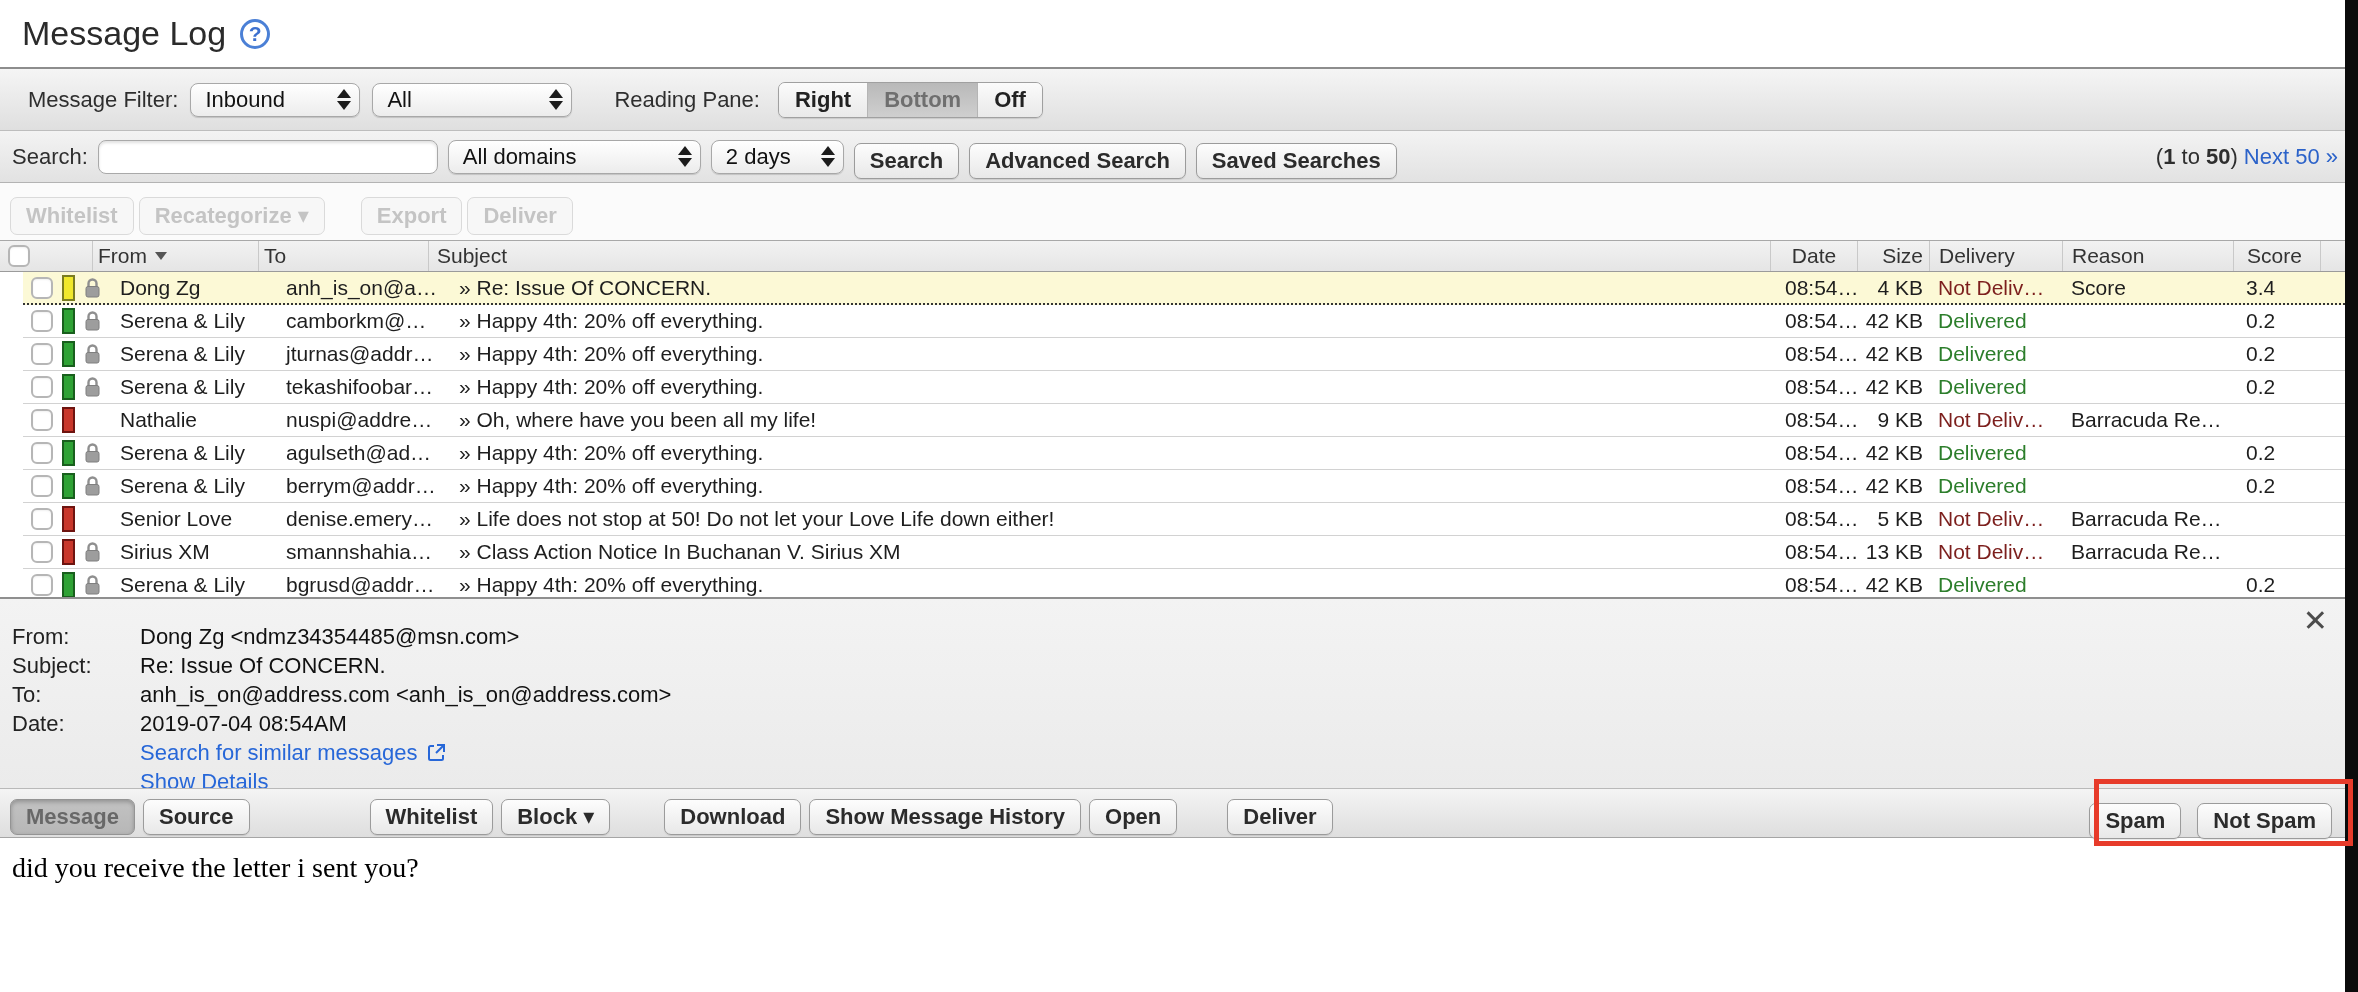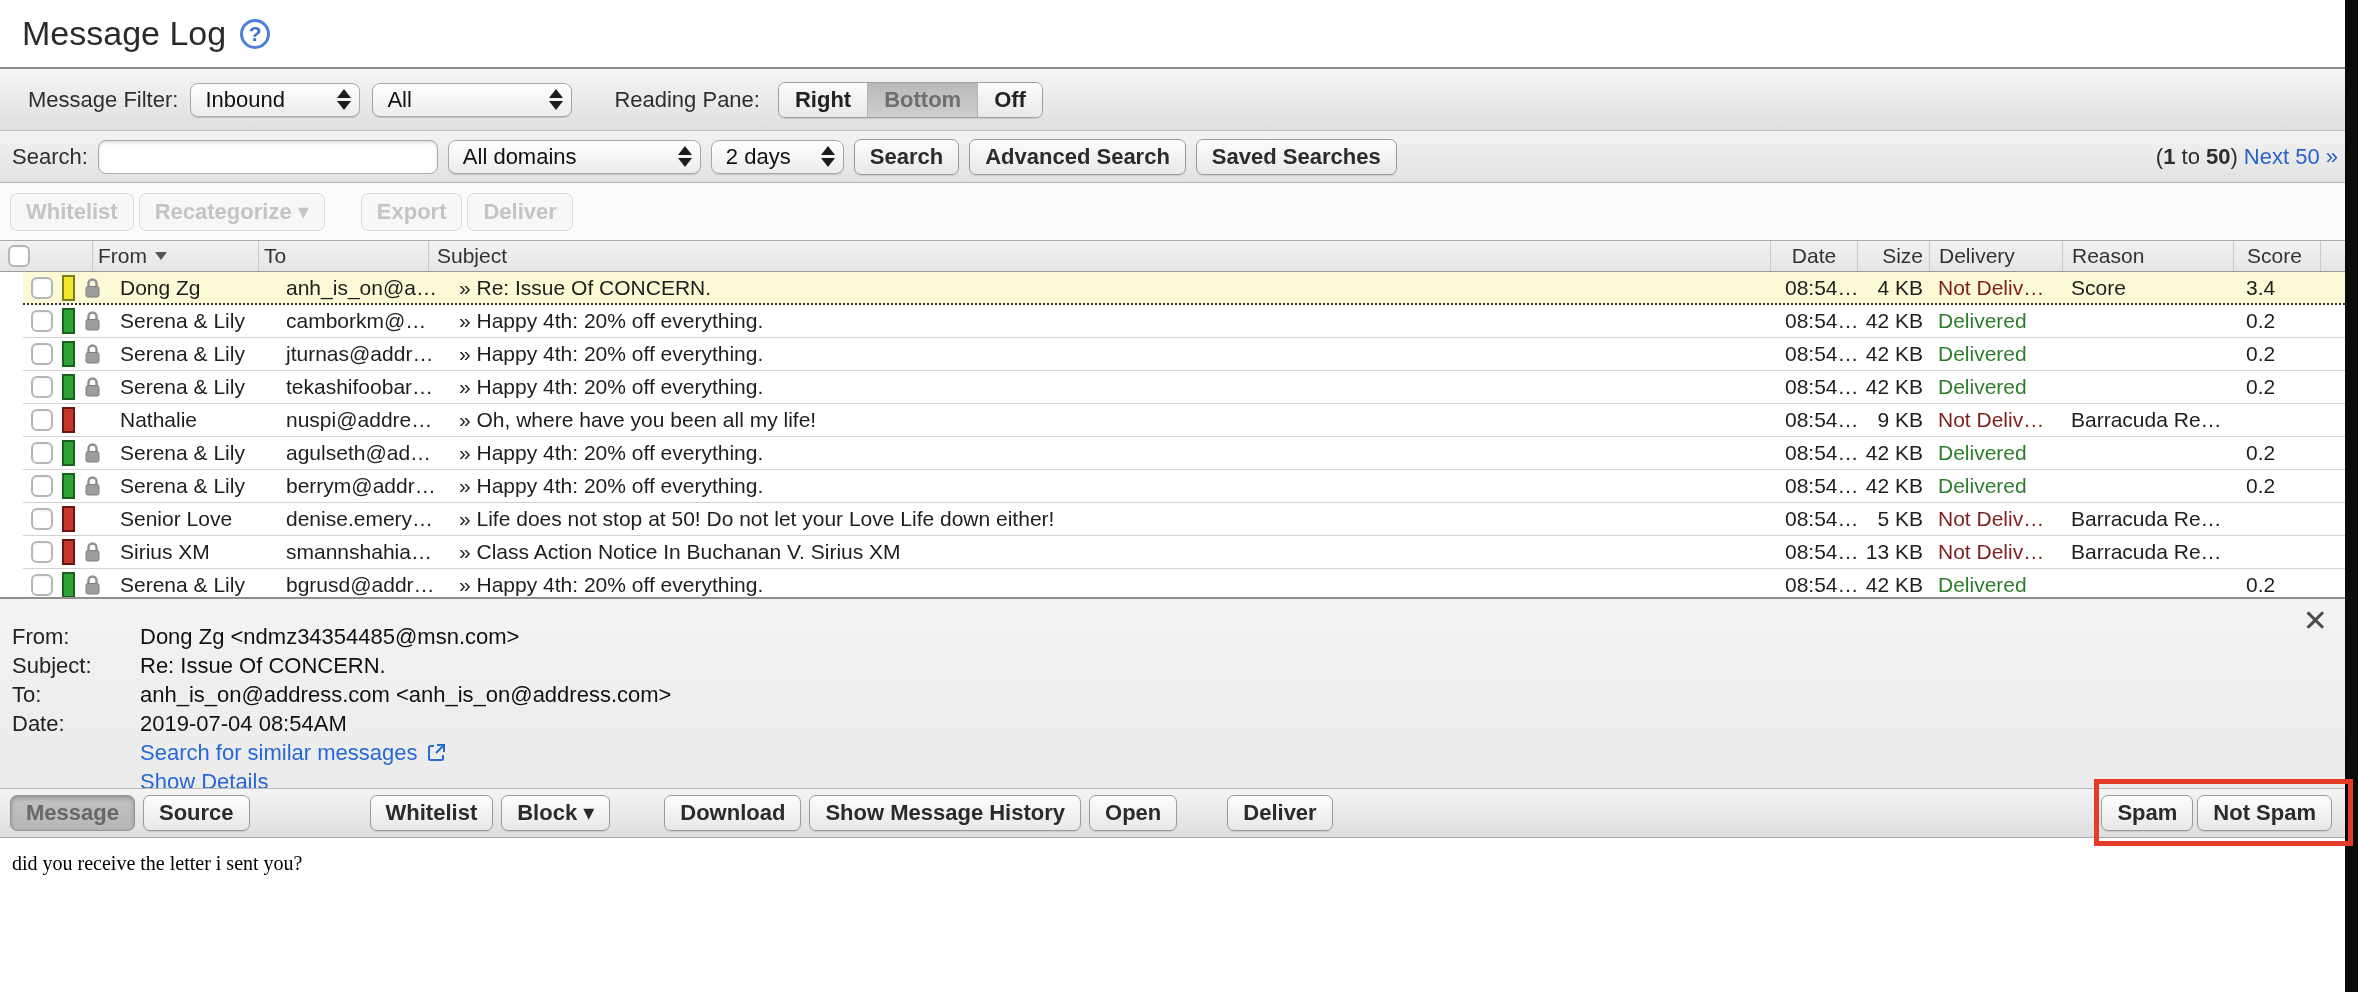--- a/index.html
+++ b/index.html
@@ -40,21 +40,21 @@
     background:linear-gradient(#fbfbfb,#e9e9e9); color:#222; border-left:1px solid #b5b5b5; }
   .seg-btn:first-child { border-left:none; }
   .seg-btn.active { background:linear-gradient(#b9b9b9,#cfcfcf); color:#6f6f6f; }
 
   .search-input { width:340px; height:34px; border:1px solid #a9a9a9; border-radius:8px;
     box-shadow:inset 0 2px 3px rgba(0,0,0,.12); font-size:22px; padding:0 10px; background:#fff; }
 
   .btn { display:inline-flex; align-items:center; justify-content:center; height:38px; padding:0 15px;
     font-size:22px; font-weight:bold; color:#2b2b2b; background:linear-gradient(#fdfdfd,#e8e8e8);
     border:1px solid #9b9b9b; border-radius:7px; box-shadow:0 1px 1px rgba(0,0,0,.1);
-    white-space:nowrap; cursor:default; font-family:inherit; }
+    white-space:nowrap; cursor:default; font-family:inherit;margin-top:8px; }
   .btn.disabled { color:#c4c4c4; border-color:#dadada; background:#f7f7f7; box-shadow:none; }
   .btn.active { background:linear-gradient(#c2c2c2,#b7b7b7); color:#686868;
     box-shadow:inset 0 2px 4px rgba(0,0,0,.25); border-color:#949494; }
   .btn36 { height:36px; }
 
   .pagination { margin-left:auto; margin-right:8px; font-size:22px; color:#2e2e2e; white-space:nowrap; }
   .pagination .bold { font-weight:bold; }
   .next-link { color:#2b62c9; margin-left:6px; text-decoration:none; }
 
   .action-bar { height:57px; background:#fbfbfb; display:flex; align-items:center;
@@ -98,24 +98,24 @@
   .drow { display:flex; height:29px; align-items:center; }
   .dlabel { width:140px; padding-left:12px; color:#222; flex:none; }
   .dvalue { color:#111; }
   .dlink { color:#2767d8; text-decoration:none; display:flex; align-items:center; }
   .close-x { position:absolute; top:4px; right:30px; font-size:30px; font-weight:bold; color:#4c4c4c; }
 
   
   .bottom-bar { height:50px; background:linear-gradient(#f4f4f4,#dedede);
     border-top:1px solid #b9b9b9; border-bottom:1px solid #a5a5a5;
     display:flex; align-items:center; padding:0 10px; gap:8px; position:relative; }
-  .right-group { position:absolute; right:26px; top:6px; display:flex; gap:4px; }
+  .right-group { position:absolute; right:26px; top:6px; display:flex; gap:16px; }
 
   .message-area { padding:14px 12px; font-family:"Liberation Serif","DejaVu Serif",serif;
-    font-size:20px; color:#000; }
+    font-size:28px; color:#000; }
 
   .right-strip { position:absolute; top:0; right:0; width:13px; height:992px; background:#0b0b0b; z-index:40; }
   .red-box { position:absolute; left:2094px; top:779px; width:259px; height:67px;
     border:5px solid #e73b2a; z-index:50; pointer-events:none; }
 </style>
 </head>
 <body>
 
 <div class="title-row">
   <span class="page-title">Message Log</span>

